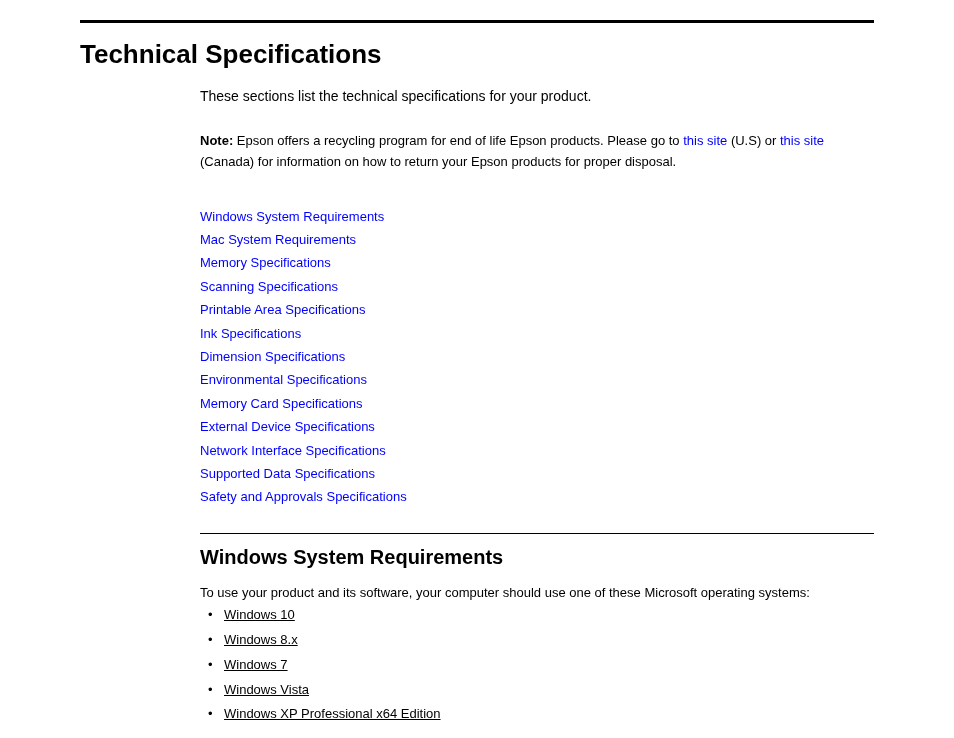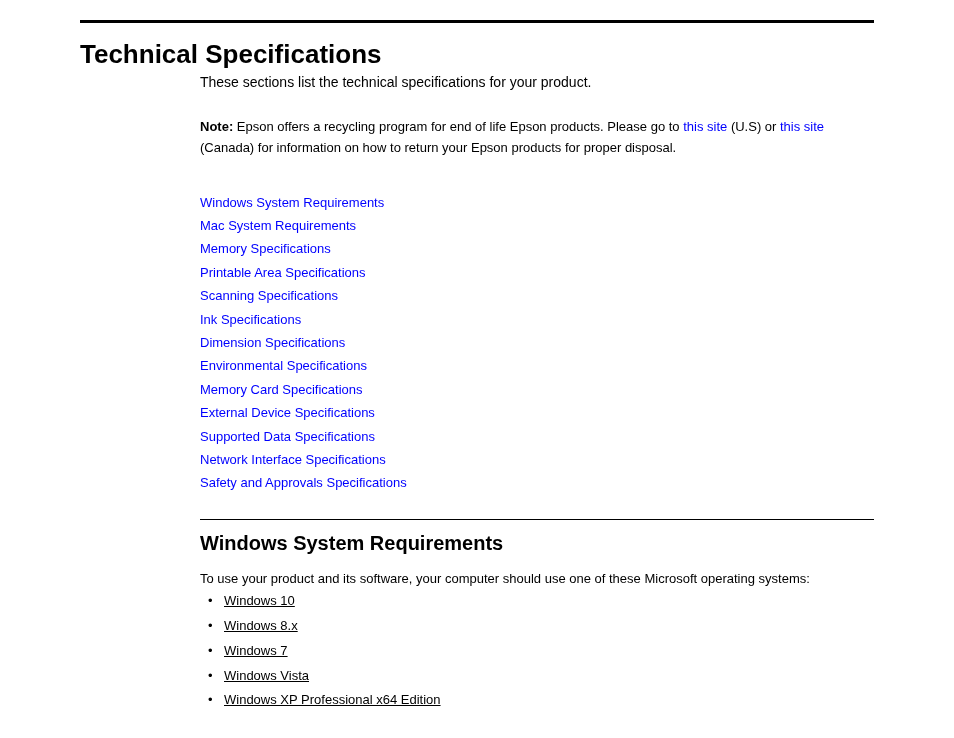--- a/index.html
+++ b/index.html
@@ -33,21 +33,21 @@
 
     .section-rule {
       border: none;
       border-top: 1px solid #000000;
       margin-bottom: 12px;
     }
 
     h1.main-title {
       font-size: 26px;
       font-weight: bold;
-      margin-bottom: 2px;
+      margin-bottom: 16px;
       font-family: Arial, Helvetica, sans-serif;
     }
 
     .content-indent {
       margin-left: 120px;
     }
 
     .intro-text {
       font-size: 14px;
       margin-bottom: 24px;
@@ -128,29 +128,29 @@
     <p class="intro-text">These sections list the technical specifications for your product.</p>
 
     <p class="note-block">
       <strong>Note:</strong><span> Epson offers a recycling program for end of life Epson products. Please go to </span><a class="link-blue">this site</a><span> (U.S) or </span><a class="link-blue">this site</a><span> (Canada) for information on how to return your Epson products for proper disposal.</span>
     </p>
 
     <ul class="toc-list">
     <li><a class="link-blue" href="#">Windows System Requirements</a></li>
         <li><a class="link-blue" href="#">Mac System Requirements</a></li>
         <li><a class="link-blue" href="#">Memory Specifications</a></li>
+        <li><a class="link-blue" href="#">Scanning Specifications</a></li>
         <li><a class="link-blue" href="#">Printable Area Specifications</a></li>
-        <li><a class="link-blue" href="#">Scanning Specifications</a></li>
         <li><a class="link-blue" href="#">Ink Specifications</a></li>
         <li><a class="link-blue" href="#">Dimension Specifications</a></li>
         <li><a class="link-blue" href="#">Environmental Specifications</a></li>
         <li><a class="link-blue" href="#">Memory Card Specifications</a></li>
         <li><a class="link-blue" href="#">External Device Specifications</a></li>
+        <li><a class="link-blue" href="#">Network Interface Specifications</a></li>
         <li><a class="link-blue" href="#">Supported Data Specifications</a></li>
-        <li><a class="link-blue" href="#">Network Interface Specifications</a></li>
         <li><a class="link-blue" href="#">Safety and Approvals Specifications</a></li>
       </ul>
 
     <hr class="section-rule">
 
     <div class="windows-section">
       <h2 class="section-title">Windows System Requirements</h2>
       <p class="section-intro">To use your product and its software, your computer should use one of these Microsoft operating systems:</p>
       <ul class="bullet-list">
       <li>Windows 10</li>

